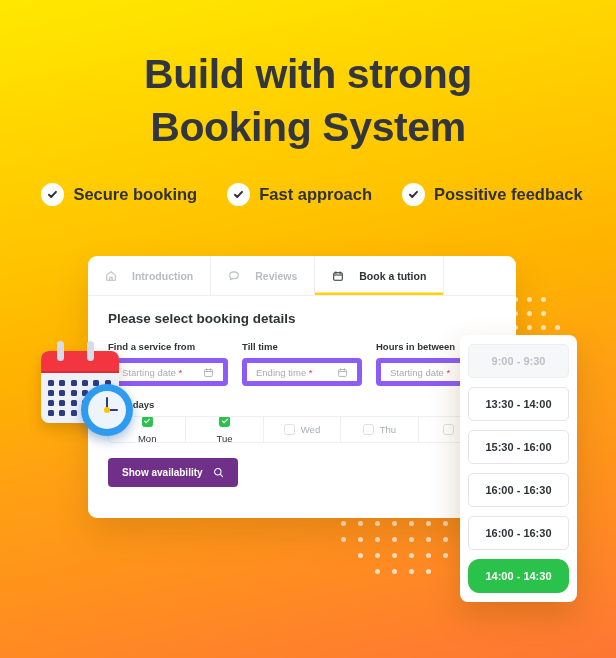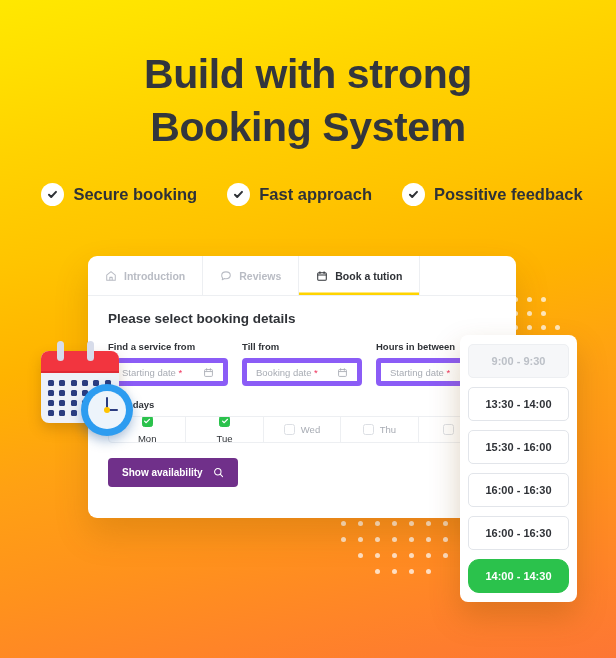--- a/index.html
+++ b/index.html
@@ -123,21 +123,21 @@
   
   .tabs {
     display: flex;
     height: 39px;
     border-bottom: 1px solid #EDEFF2;
     position: relative;
   }
   .tab {
     display: flex;
     align-items: center;
-    gap: 7px;
+    gap: 15px;
     padding: 0 17px;
     height: 39px;
     border-right: 1px solid #EDEFF2;
     color: #B9BCC4;
     font-size: 10.5px;
     font-weight: bold;
     box-sizing: border-box;
     white-space: nowrap;
   }
   .tab.active {
@@ -530,23 +530,23 @@
               <svg width="11" height="11" viewBox="0 0 14 14">
                   <rect x="2" y="3.2" width="10" height="8.8" rx="1.3" fill="none" stroke="#A8ACB4" stroke-width="1.1"></rect>
                   <path d="M2 5.8 H12" stroke="#A8ACB4" stroke-width="1.1"></path>
                   <path d="M4.6 2.1 V4.2 M9.4 2.1 V4.2" stroke="#A8ACB4" stroke-width="1.1" stroke-linecap="round"></path>
                 </svg>
             </span>
           </div>
         </div>
 
         <div class="field">
-          <div class="field-label">Till from</div>
+          <div class="field-label">Till time</div>
           <div class="field-input">
-            <span class="field-placeholder"><span>Booking date</span> <span class="req">*</span></span>
+            <span class="field-placeholder"><span>Ending time</span> <span class="req">*</span></span>
             <span>
               <svg width="11" height="11" viewBox="0 0 14 14">
                   <rect x="2" y="3.2" width="10" height="8.8" rx="1.3" fill="none" stroke="#A8ACB4" stroke-width="1.1"></rect>
                   <path d="M2 5.8 H12" stroke="#A8ACB4" stroke-width="1.1"></path>
                   <path d="M4.6 2.1 V4.2 M9.4 2.1 V4.2" stroke="#A8ACB4" stroke-width="1.1" stroke-linecap="round"></path>
                 </svg>
             </span>
           </div>
         </div>
 

